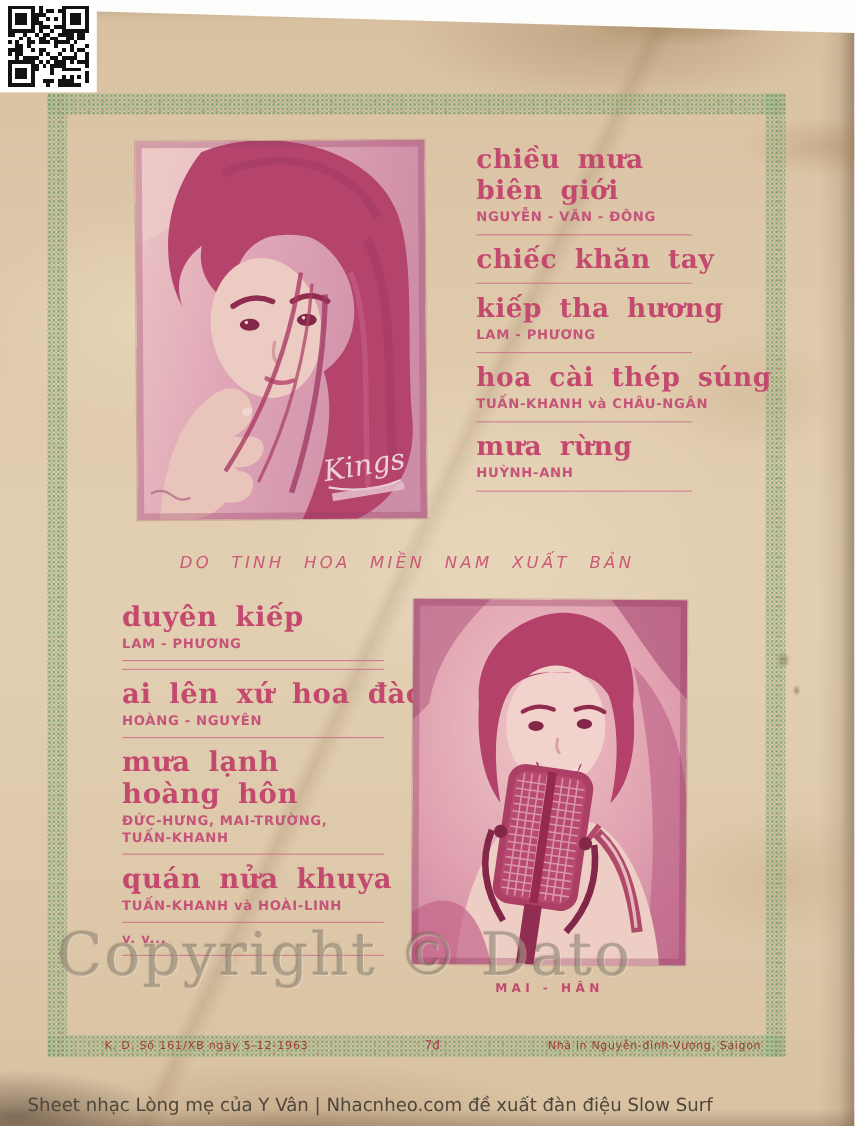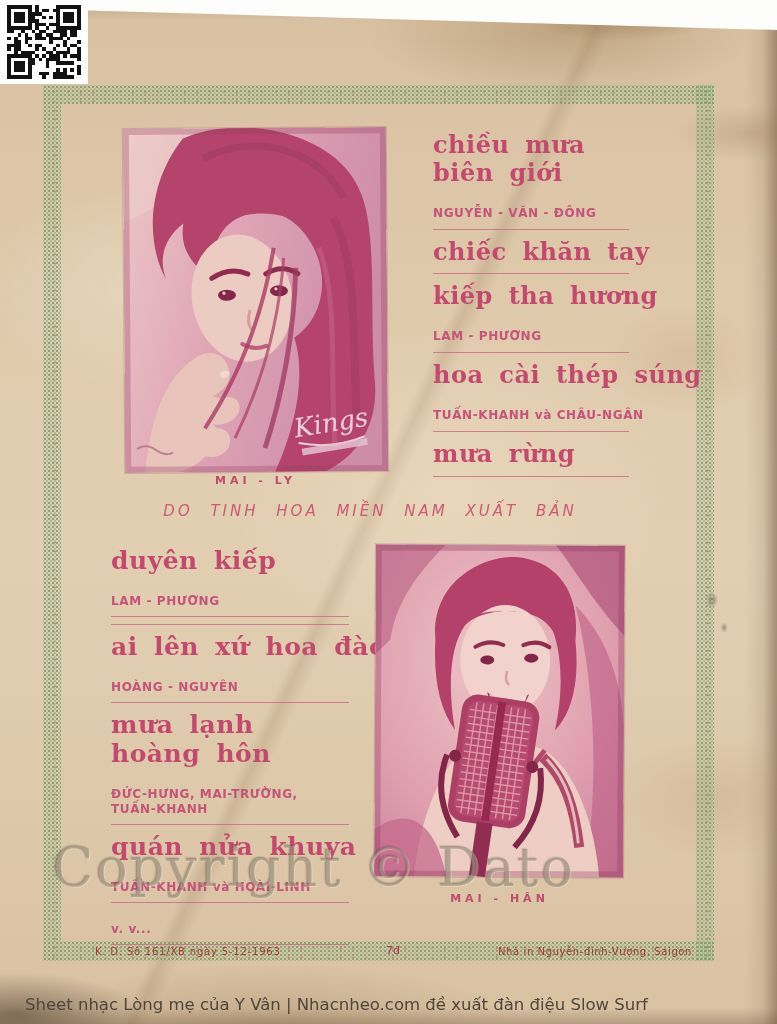--- a/index.html
+++ b/index.html
@@ -50,21 +50,21 @@
   .cap2{left:375px;top:892px;width:249px;}
   
   .songcol{position:absolute;color:#c4496f;}
   .rightcol{left:433px;top:131px;width:225px;}
   .leftcol{left:111px;top:546px;width:265px;}
   .song-title{font-family:"DejaVu Serif",serif;font-weight:700;font-size:24px;
      line-height:1.16;letter-spacing:.5px;word-spacing:7px;color:#c4496f;}
   .leftcol .song-title{font-size:25px;}
   .song-title div{white-space:nowrap;}
   .song-authors{font-family:"DejaVu Sans",sans-serif;font-weight:700;font-size:12px;
-     line-height:1.25;letter-spacing:.6px;margin-top:19px;color:#c5537a;white-space:nowrap;}
+     line-height:1.25;letter-spacing:.6px;margin-top:3px;color:#c5537a;white-space:nowrap;}
   .sep{height:1px;background:#c96283;opacity:.75;margin:8px 0;}
   .rightcol .sep{width:196px;}
   .leftcol .sep{width:238px;margin:7px 0;}
   
   .publine{position:absolute;left:120px;top:502px;width:500px;text-align:center;
      font-style:italic;font-size:15px;letter-spacing:3px;word-spacing:10px;
      color:#cb5a76;font-family:"DejaVu Sans",sans-serif;}
   .watermark{position:absolute;left:52px;top:836px;width:672px;z-index:6;
      font-family:"DejaVu Serif",serif;font-size:54px;letter-spacing:2px;
      color:rgba(118,108,92,.42);white-space:nowrap;
@@ -273,21 +273,20 @@
       <path d="M12,320 q10,-6 20,2 q8,6 16,2" stroke="#b0728a" stroke-width="2" fill="none" opacity=".8"></path>
       <g transform="translate(168,292) rotate(-9)">
         <text x="0" y="18" font-family="DejaVu Serif, serif" font-style="italic" font-size="26" fill="#f2dde2">Kings</text>
         <path d="M2,24 q34,12 66,4" stroke="#f2dde2" stroke-width="2" fill="none"></path>
         <rect x="4" y="30" width="66" height="7" fill="#e8cdd6" opacity=".85"></rect>
       </g>
       <rect width="263" height="344" fill="#c14a72" opacity=".08"></rect>
       <rect x="3" y="3" width="257" height="338" fill="none" stroke="rgba(150,60,95,.30)" stroke-width="6"></rect>
     </svg>
   </div>
-  <div class="photo-cap cap1">MAI - LY</div>
 
   <div class="songcol rightcol" id="rightcol">
       <div class="song">
         <div class="song-title">
           <div>chiều mưa</div>
           <div>biên giới</div>
         </div>
         <div class="song-authors">
           <div>NGUYỄN - VĂN - ĐÔNG</div>
         </div>
@@ -313,20 +312,23 @@
           <div>hoa cài thép súng</div>
         </div>
         <div class="song-authors">
           <div>TUẤN-KHANH và CHÂU-NGÂN</div>
         </div>
       </div>
       <div class="sep"></div>
       <div class="song">
         <div class="song-title">
           <div>mưa rừng</div>
+        </div>
+        <div class="song-authors">
+          <div>HUỲNH-ANH</div>
         </div>
       </div>
       <div class="sep"></div>
     </div>
 
   <div class="publine">DO TINH HOA MIỀN NAM XUẤT BẢN</div>
 
   <div class="songcol leftcol" id="leftcol">
       <div class="song">
         <div class="song-title">

